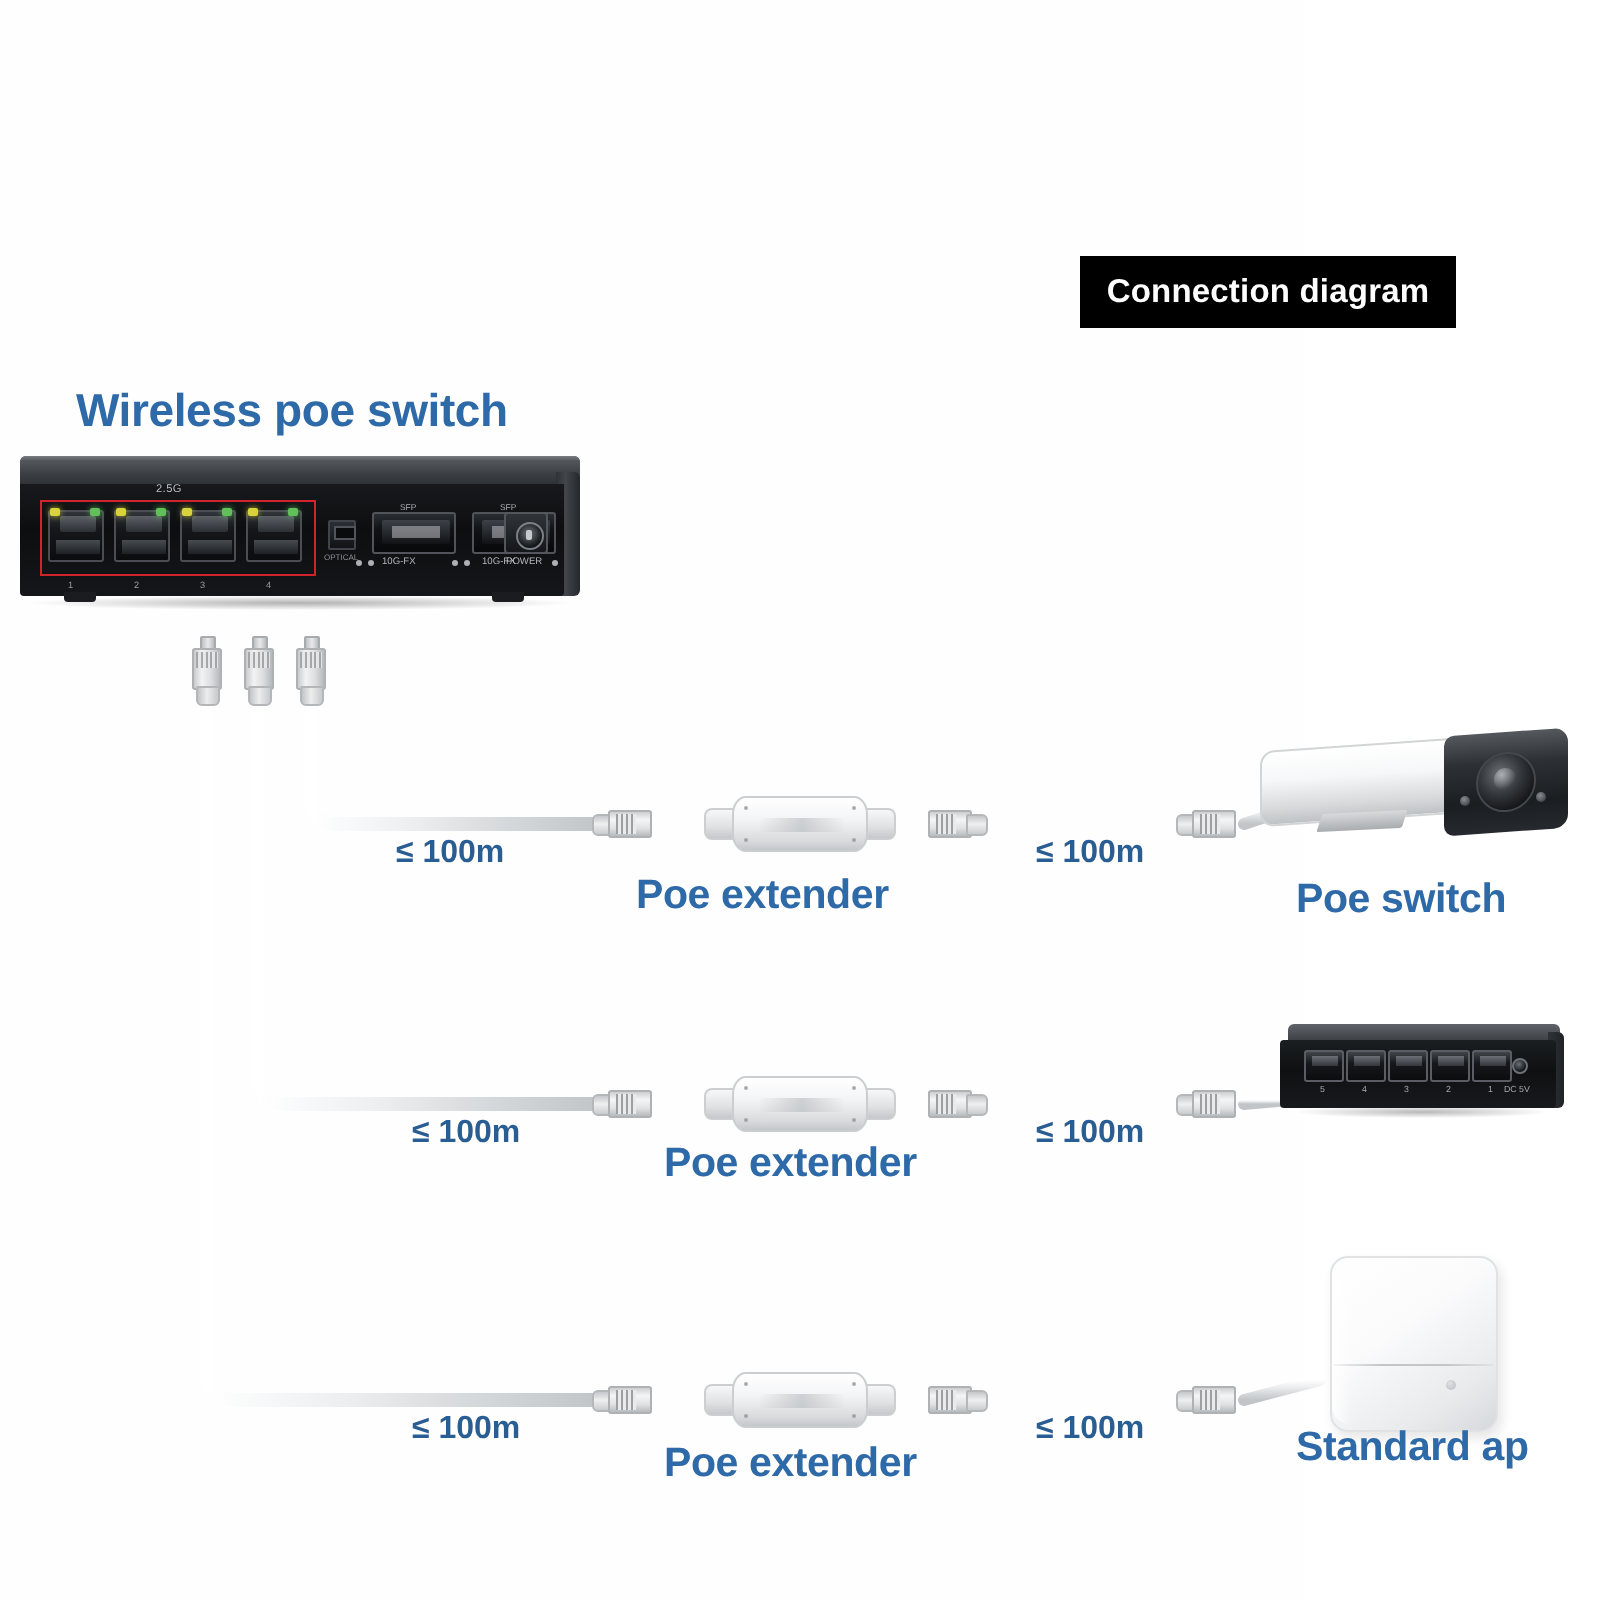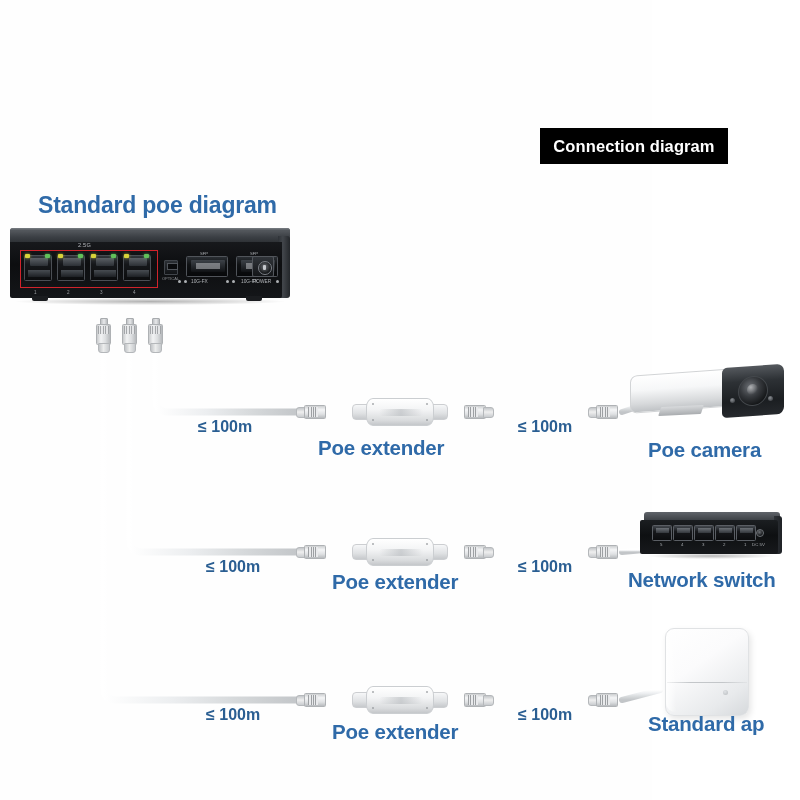--- a/index.html
+++ b/index.html
@@ -573,21 +573,21 @@
     <path d="M 462 412 L 600 412" fill="none" stroke="url(#cableGrad)" stroke-width="7" stroke-linecap="round"></path>
     <path d="M 622 412 L 646 404" fill="none" stroke="url(#cableGrad)" stroke-width="6" stroke-linecap="round"></path>
 
     <path d="M 462 552 L 600 552" fill="none" stroke="url(#cableGrad)" stroke-width="7" stroke-linecap="round"></path>
     <path d="M 622 552 L 644 550" fill="none" stroke="url(#cableGrad)" stroke-width="6" stroke-linecap="round"></path>
 
     <path d="M 462 700 L 600 700" fill="none" stroke="url(#cableGrad)" stroke-width="7" stroke-linecap="round"></path>
     <path d="M 622 700 L 660 690" fill="none" stroke="url(#cableGrad)" stroke-width="6" stroke-linecap="round"></path>
   </svg>
 
-  <div class="label-blue" id="switch-title">Standard poe diagram</div>
+  <div class="label-blue" id="switch-title">Wireless poe switch</div>
 
   <div id="poe-switch">
     <div class="sw-shadow"></div>
     <div class="sw-top"></div>
     <div class="sw-side"></div>
     <div class="sw-face"></div>
     <div class="sw-foot" style="left:22px"></div>
     <div class="sw-foot" style="left:236px"></div>
 
     <div class="sw-text" id="speed-mark">2.5G</div>
@@ -684,21 +684,21 @@
   <div class="label-blue ext-label" style="left:318px; top:436px">Poe extender</div>
 
   <div id="poe-camera">
     <div class="barrel"></div>
     <div class="bracket"></div>
     <div class="hood"></div>
     <div class="lens"></div>
     <div class="ir" style="left:100px; top:36px"></div>
     <div class="ir" style="left:138px; top:34px"></div>
   </div>
-  <div class="label-blue" id="camera-label">Poe camera</div>
+  <div class="label-blue" id="camera-label">Poe switch</div>
 
   <div class="plug-h" style="left:296px; top:545px">
     <div class="boot"></div>
     <div class="body"></div>
     <div class="pins"></div>
   </div>
 
   <div class="extender" style="left:352px; top:535px">
     <div class="neck-l"></div>
     <div class="neck-r"></div>
@@ -736,21 +736,20 @@
     <div class="ns-port" style="left:75px"></div>
     <div class="ns-port" style="left:96px"></div>
     <div class="ns-num" style="left:20px">5</div>
     <div class="ns-num" style="left:41px">4</div>
     <div class="ns-num" style="left:62px">3</div>
     <div class="ns-num" style="left:83px">2</div>
     <div class="ns-num" style="left:104px">1</div>
     <div id="ns-dc-jack"></div>
     <div id="ns-dc-label">DC 5V</div>
   </div>
-  <div class="label-blue" id="network-switch-label">Network switch</div>
 
   <div class="plug-h" style="left:296px; top:693px">
     <div class="boot"></div>
     <div class="body"></div>
     <div class="pins"></div>
   </div>
 
   <div class="extender" style="left:352px; top:683px">
     <div class="neck-l"></div>
     <div class="neck-r"></div>

